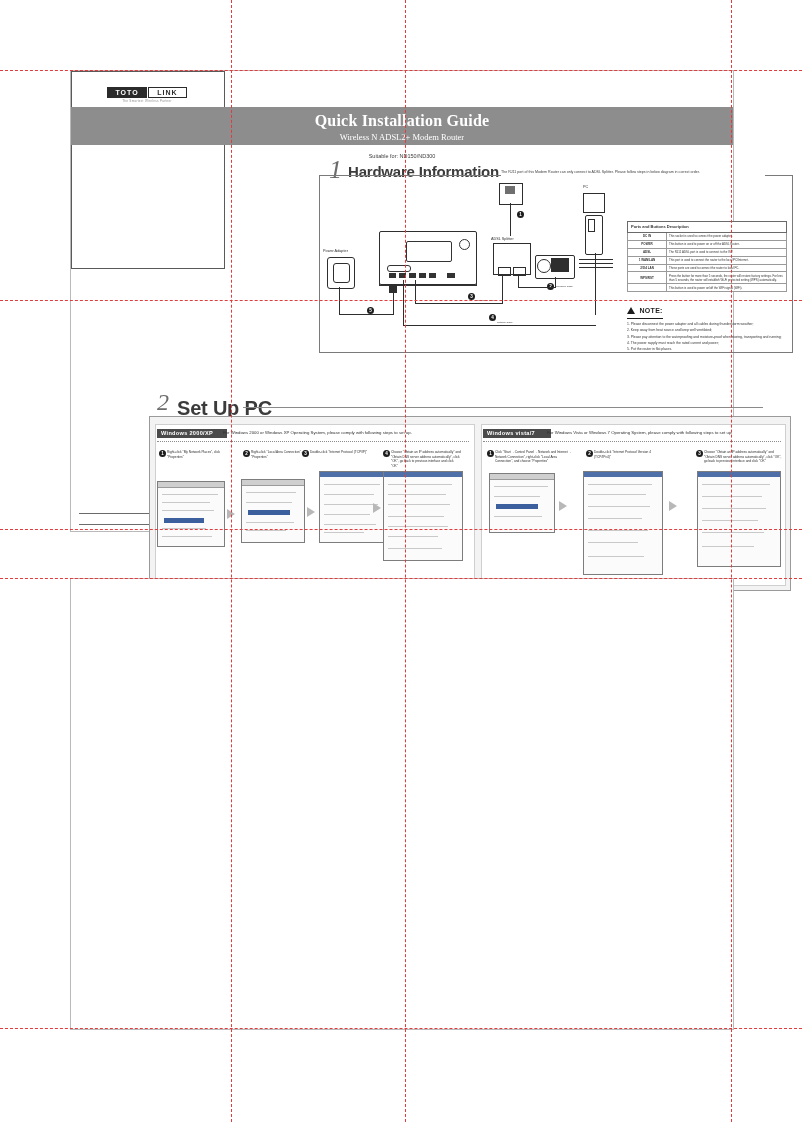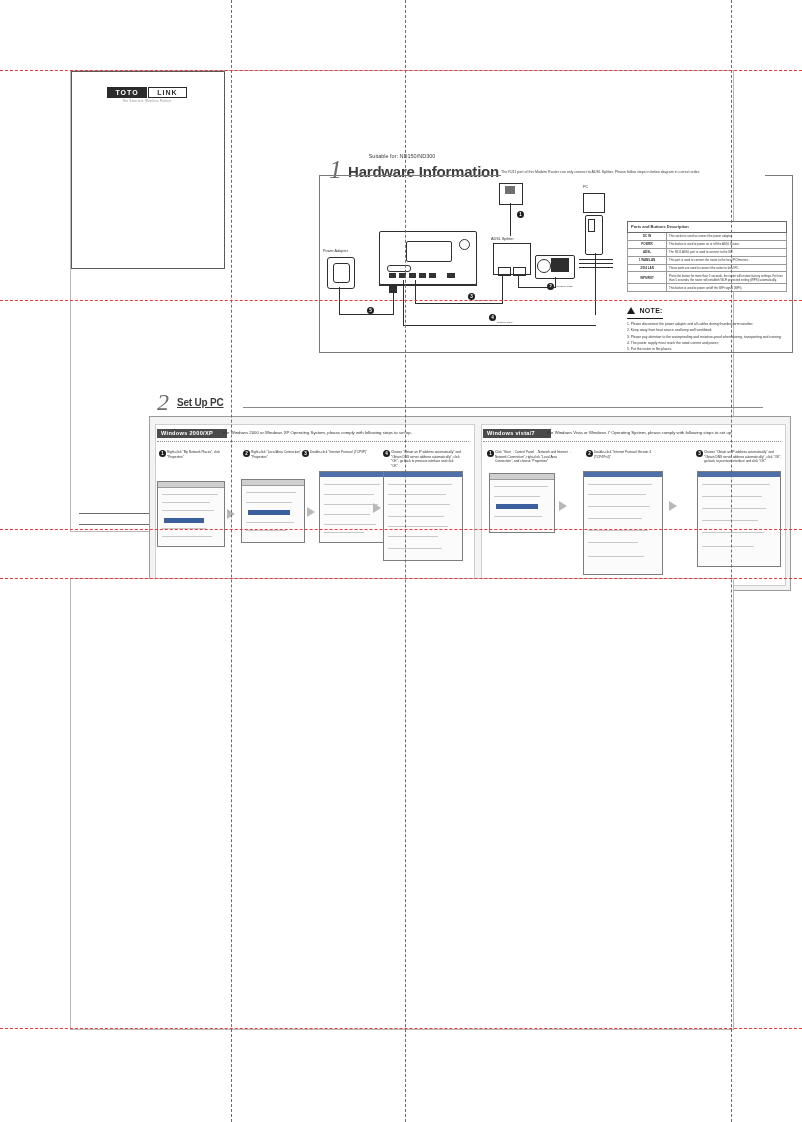--- a/index.html
+++ b/index.html
@@ -53,21 +53,21 @@
   #ports td.k{width:34px;text-align:center;font-weight:bold;font-size:3px;}
   #ports .hdr td{border:none;border-bottom:1px solid #6a6a6a;font-weight:bold;font-size:4px;padding:2px 3px;}
 
   
   .note-tri{display:inline-block;width:0;height:0;border-left:4px solid transparent;border-right:4px solid transparent;border-bottom:7.5px solid #1d1d1d;vertical-align:-1px;position:relative;}
   .note-hd{font-size:7px;font-weight:bold;color:#1d1d1d;letter-spacing:.3px;}
   .note-lines{font-size:3.4px;line-height:1.85;color:#333;margin-top:2px;}
 
   
   #sec2-num{left:86px;top:318px;font-size:24px;}
-  #sec2-title{left:106px;top:326px;font-size:10px;text-decoration:underline;}
+  #sec2-title{left:106px;top:326px;font-size:20px;}
   #sec2-rule{left:172px;top:336px;width:520px;}
   #sec2-box{left:78px;top:345px;width:642px;height:175px;border:1px solid #9a9a9a;background:#f3f3f3;}
   .oscol{position:absolute;top:353px;background:#fff;border:1px solid #cfcfcf;}
   #os-xp{left:84px;width:318px;height:160px;}
   #os-vista{left:410px;width:303px;height:160px;}
   .osbadge{position:absolute;height:9px;background:#4a4a4a;color:#fff;font-size:5.6px;font-weight:bold;line-height:9px;padding:0 4px;letter-spacing:.3px;}
   .oslead{position:absolute;font-size:4.3px;color:#2f2f2f;}
   .osdots{position:absolute;height:0;border-top:1px dotted #8d8d8d;}
   .stepwrap{position:absolute;font-size:3.2px;line-height:1.45;color:#2c2c2c;}
   .dlgshot{position:absolute;background:#fbfbfb;border:1px solid #7d7d7d;}
@@ -89,20 +89,24 @@
 <div class="hguide" style="top:1028px;"></div>
 
 <div class="sheet" id="sheet-top">
 
   <div id="cover">
     <div class="logo">
       <div class="l1">TOTO</div>
       <div class="l2">LINK</div>
     </div>
     <div class="tag">The Smartest Wireless Partner</div>
+    <div class="band">
+      <h1>Quick Installation Guide</h1>
+      <h2>Wireless N ADSL2+ Modem Router</h2>
+    </div>
     <div class="suit">Suitable for: ND150/ND300</div>
     <div class="ver">V.16.10</div>
     <div class="copy">Copyright 2016 by TOTOLINK All rights reserved. No part of this Quick Installation Guide may be reproduced in any form or by any means. Information in this document is subject to change without prior notice.</div>
   </div>
 
   <div class="secnum" id="sec1-num" style="position:absolute;">1</div>
   <div class="sectitle" id="sec1-title" style="position:absolute;">Hardware Information</div>
   <div id="sec1-lead">The RJ11 port of this Modem Router can only connect to ADSL Splitter. Please follow steps in below diagram in correct order.</div>
   <div id="sec1-boxtop-l"></div>
   <div id="sec1-boxtop-r"></div>

